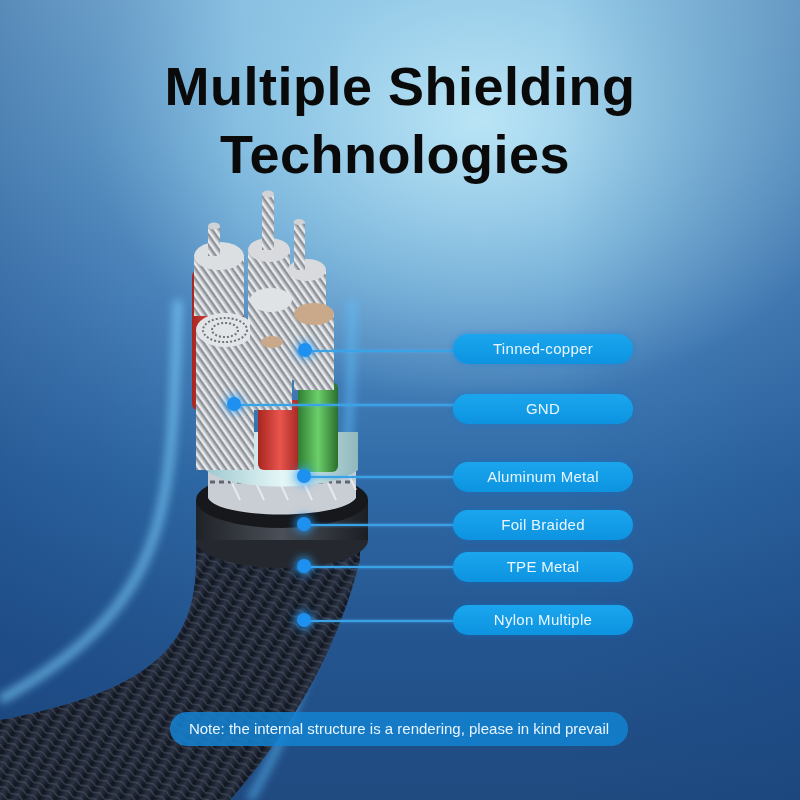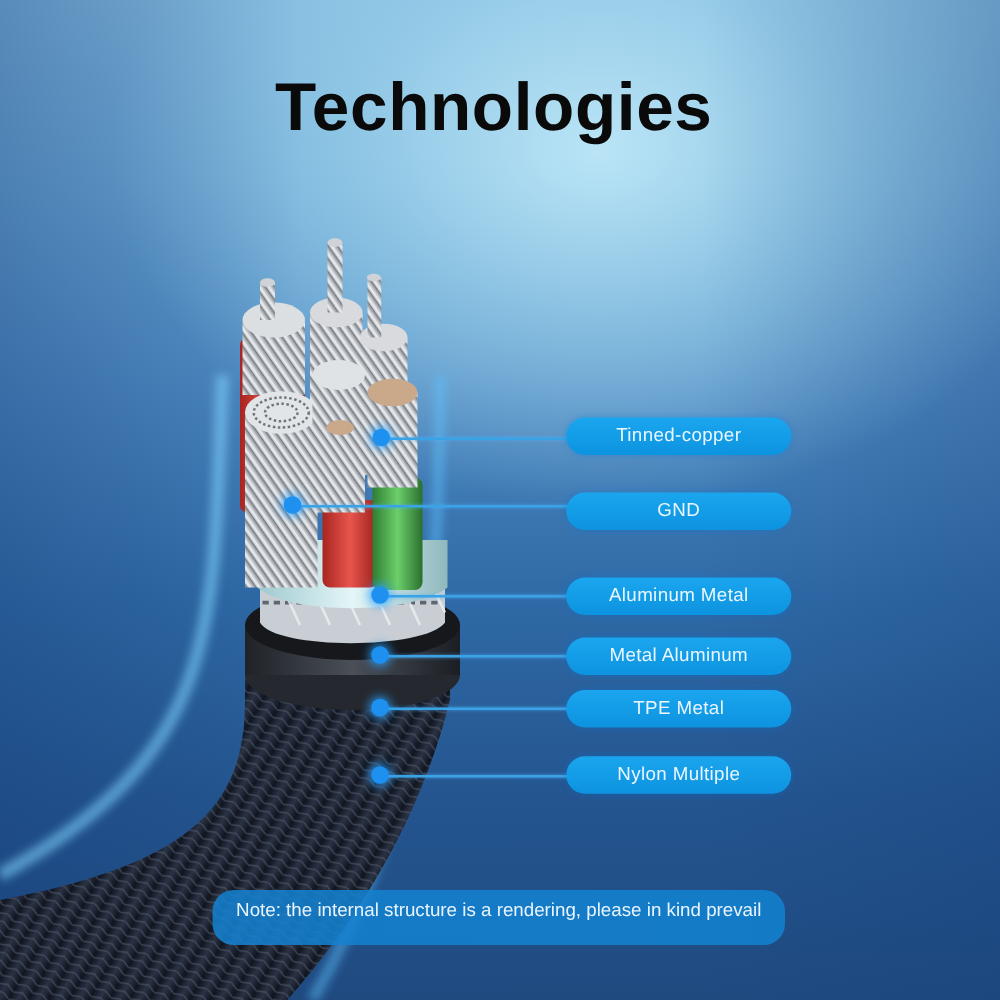--- a/index.html
+++ b/index.html
@@ -41,34 +41,35 @@
       position: absolute; left: 453px; width: 180px; height: 30px;
       border-radius: 15px;
       background: linear-gradient(180deg, #1aa6ee 0%, #0d93e0 100%);
       color: #eaf6ff;
       font-family: "Liberation Sans", sans-serif;
       font-size: 15px; line-height: 30px; text-align: center;
       letter-spacing: 0.3px;
       box-shadow: 0 0 6px rgba(0,120,220,0.4);
     }
     .note {
-      position: absolute; left: 170px; top: 712px; width: 458px; height: 44px;
+      position: absolute; left: 170px; top: 712px; width: 458px; height: 34px;
       border-radius: 17px;
       background: linear-gradient(90deg, rgba(20,130,210,0.85) 0%, rgba(18,128,205,0.9) 100%);
       color: #e8f4ff;
       font-family: "Liberation Sans", sans-serif;
       font-size: 15px; line-height: 34px; text-align: center;
     }
   </style>
 </head>
 <body>
 
 <div class="vignette"></div>
 
 <h1 class="title">
+  <span>Multiple Shielding</span>
   <span class="l2">Technologies</span>
 </h1>
 
 <svg class="cable-art" viewBox="0 0 800 800" xmlns="http://www.w3.org/2000/svg">
   <defs>
     <linearGradient id="braidGrad" x1="0" y1="0" x2="1" y2="0">
       <stop offset="0" stop-color="#121722"></stop>
       <stop offset="0.45" stop-color="#2b3344"></stop>
       <stop offset="1" stop-color="#0f141e"></stop>
     </linearGradient>
@@ -172,17 +173,17 @@
 
 <div class="callout-line" style="left:304px; top:566px; width:151px;"></div>
 <div class="callout-dot" style="left:304px; top:566px;"></div>
 
 <div class="callout-line" style="left:304px; top:620px; width:151px;"></div>
 <div class="callout-dot" style="left:304px; top:620px;"></div>
 
 <div class="pill" style="top:334px;">Tinned-copper</div>
 <div class="pill" style="top:394px;">GND</div>
 <div class="pill" style="top:462px;">Aluminum Metal</div>
-<div class="pill" style="top:510px;">Metal Aluminum</div>
+<div class="pill" style="top:510px;">Foil Braided</div>
 <div class="pill" style="top:552px;">TPE Metal</div>
 <div class="pill" style="top:605px;">Nylon Multiple</div>
 
 <div class="note">Note: the internal structure is a rendering, please in kind prevail</div>
 
 </body></html>

